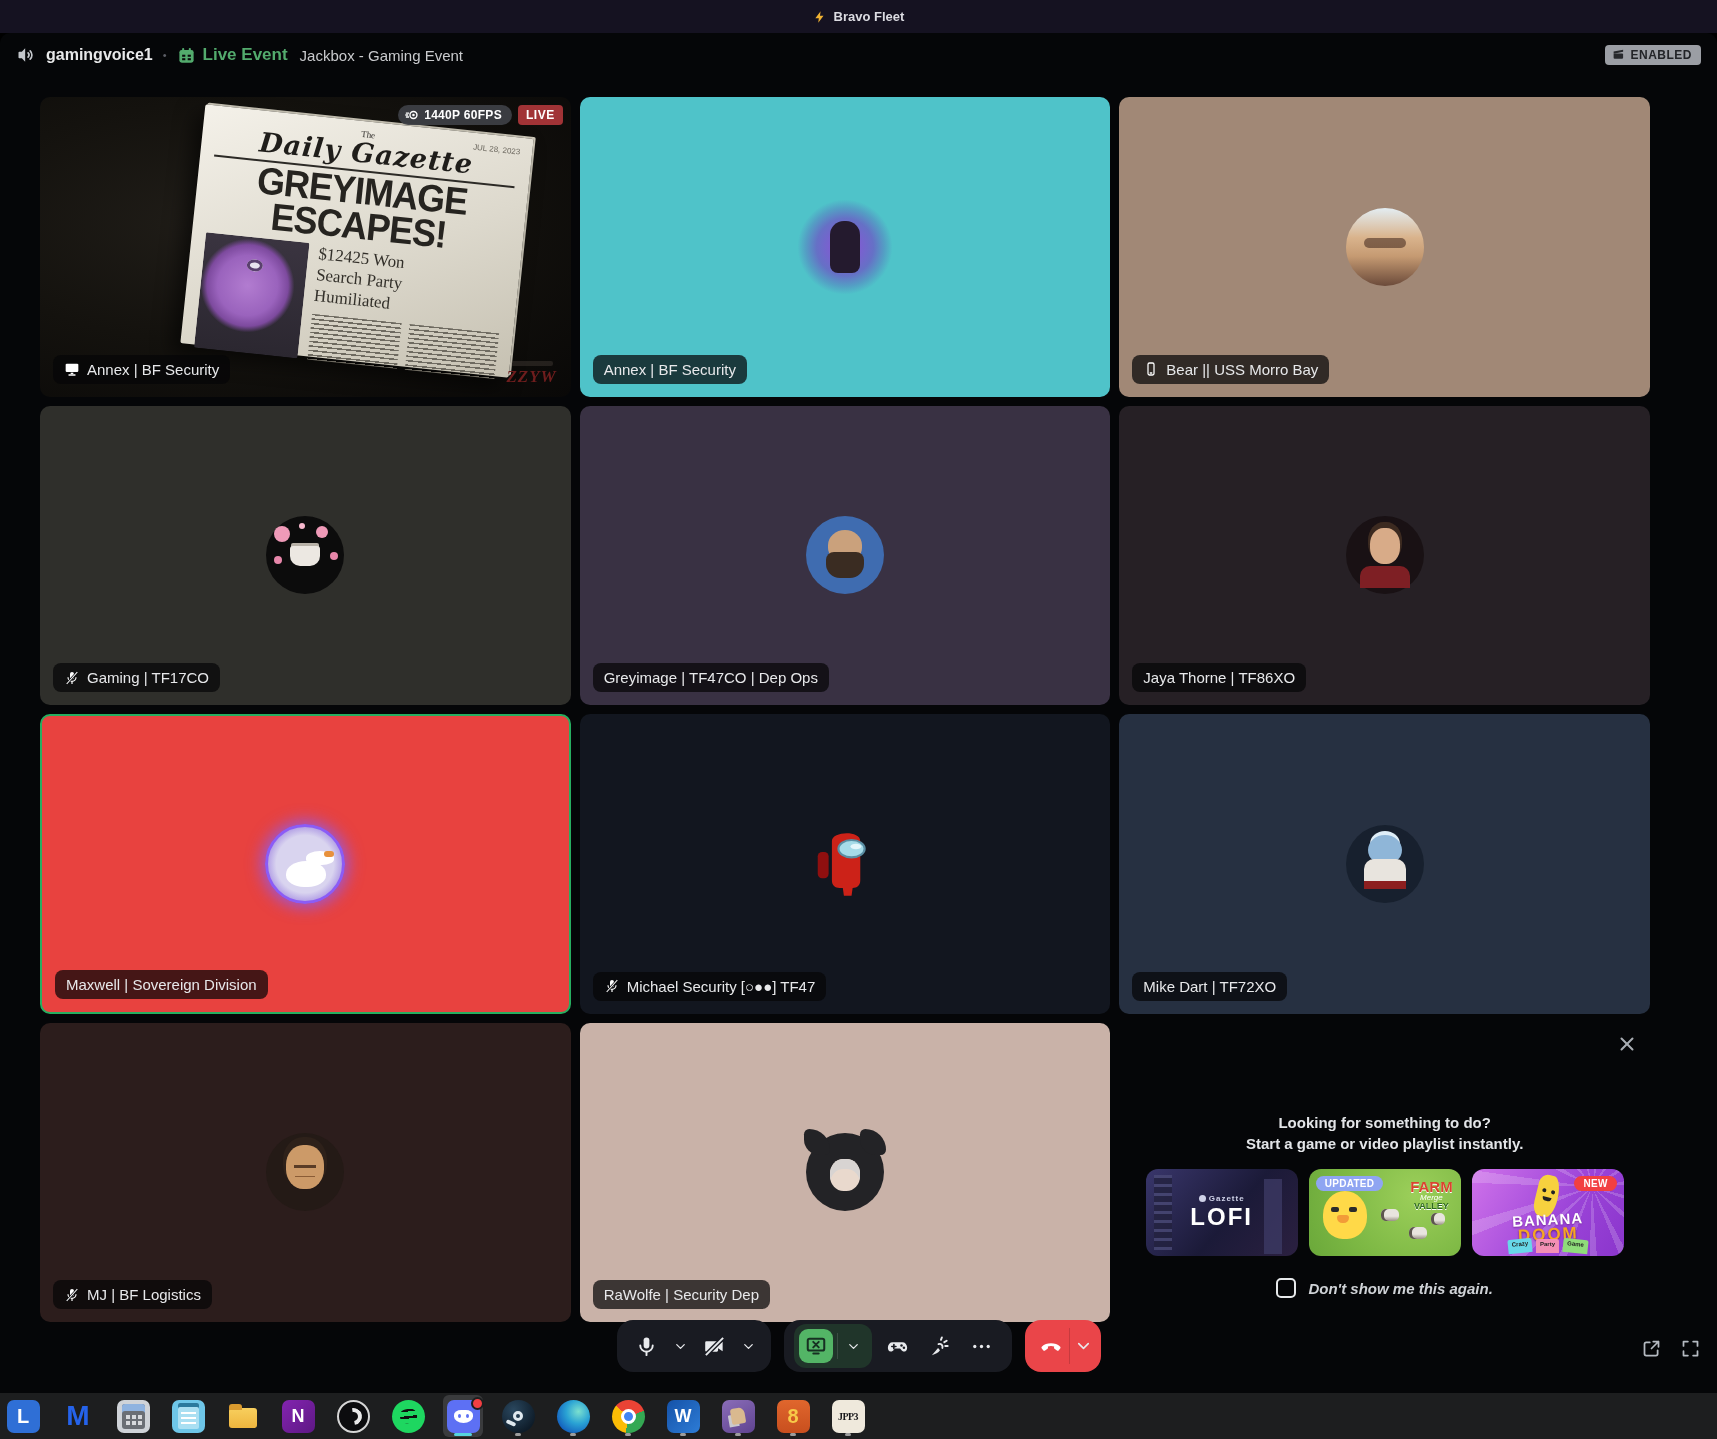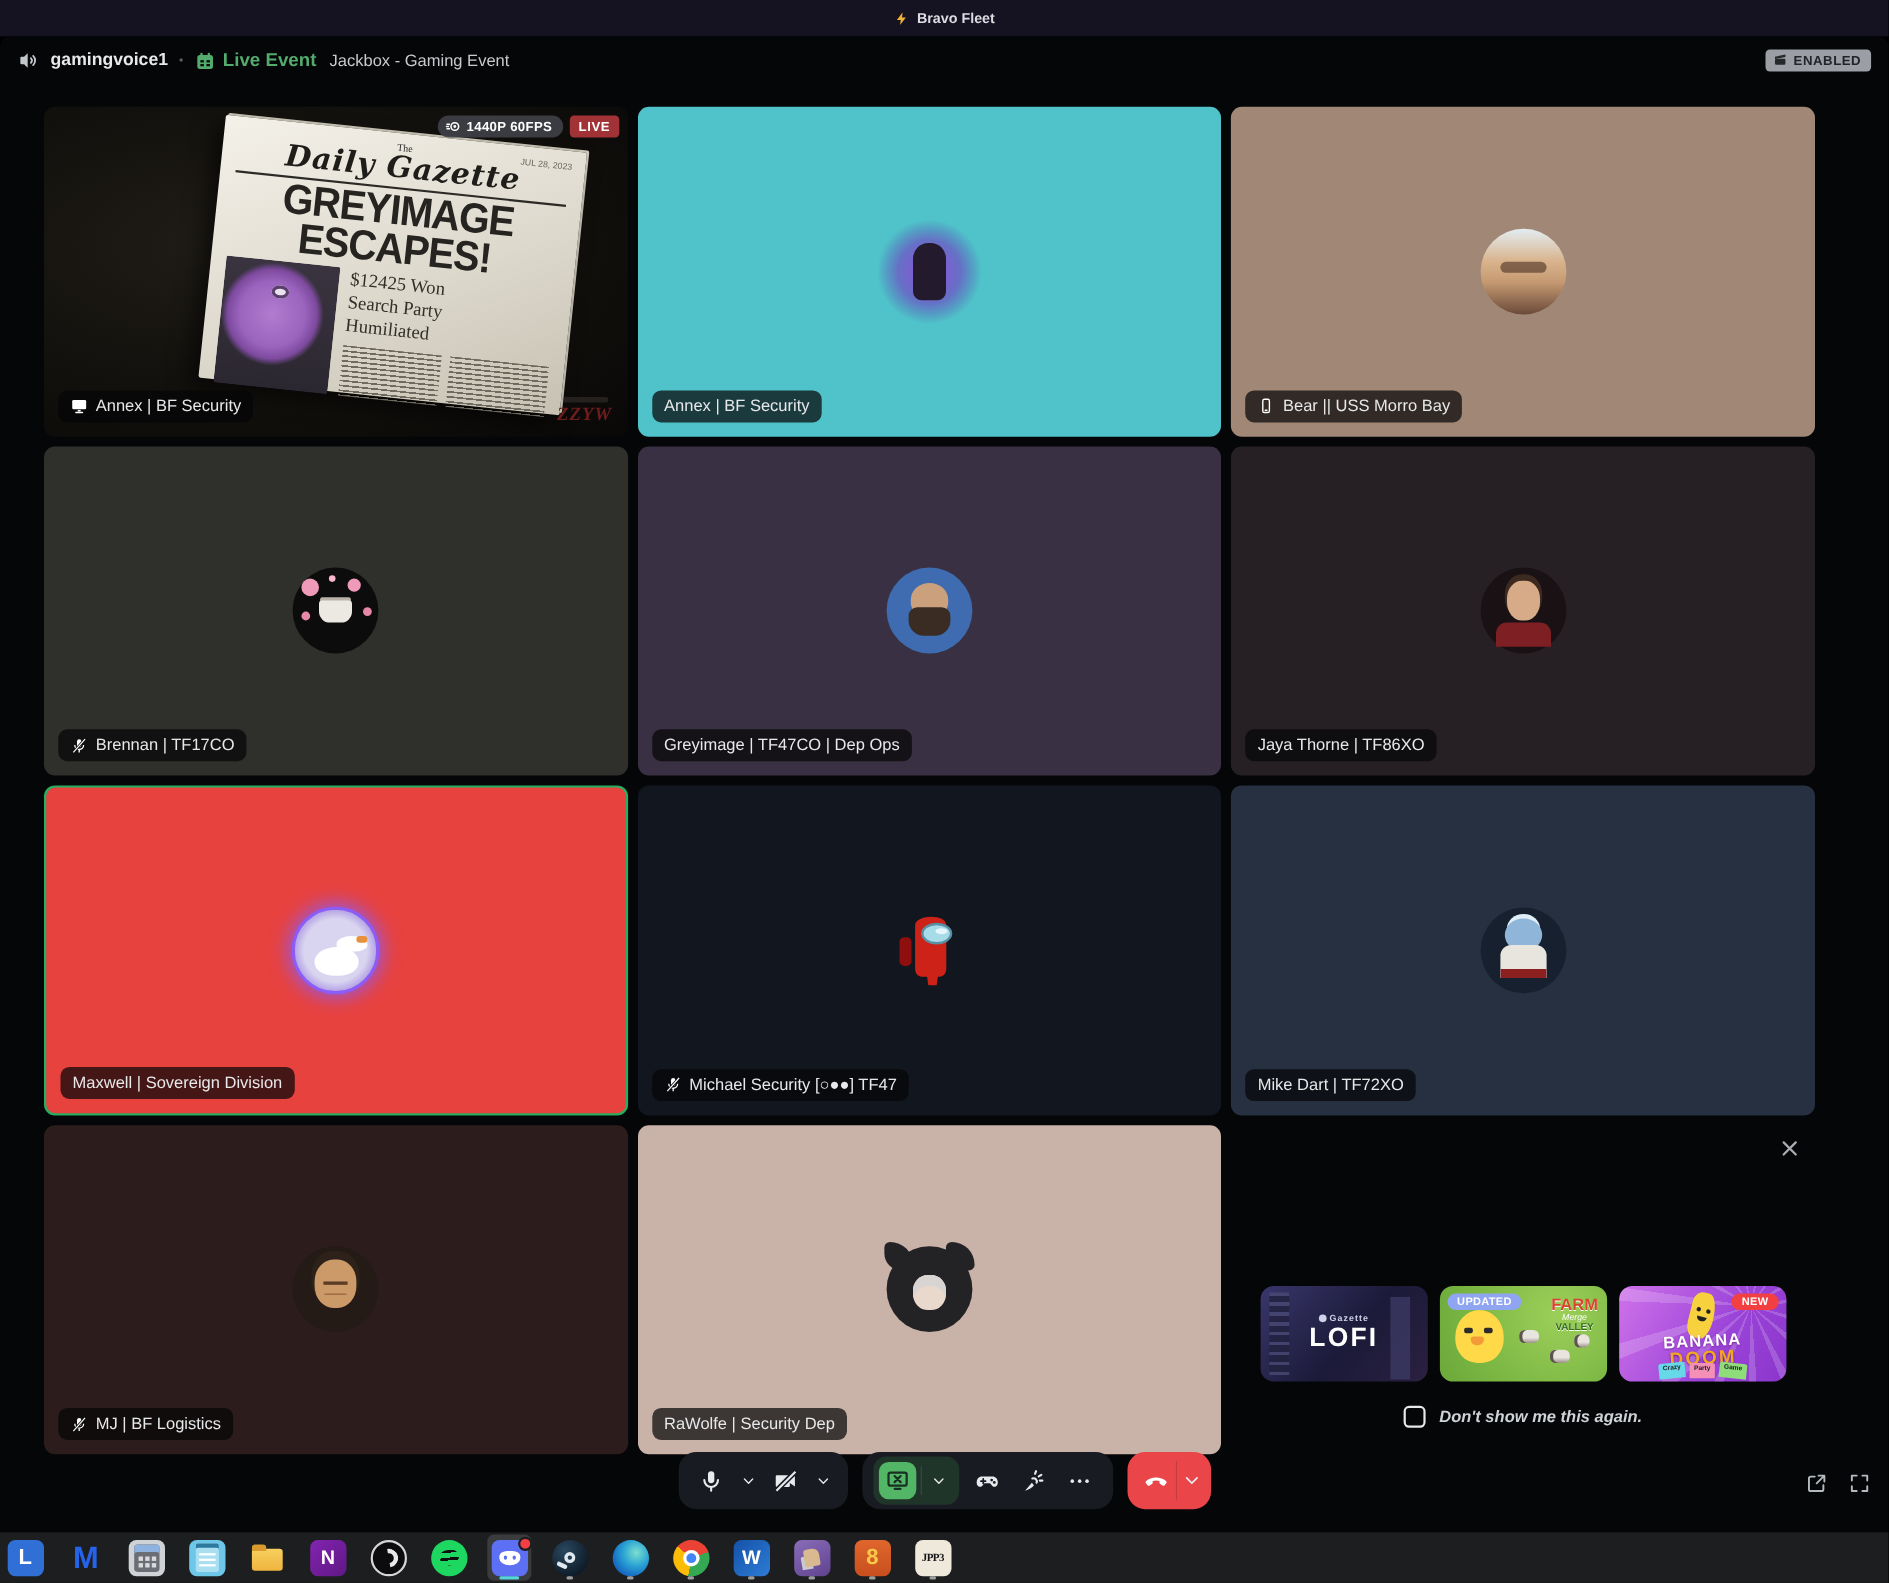--- a/index.html
+++ b/index.html
@@ -409,21 +409,21 @@
     <div class="tile t4">
       <div class="avatar av-coffee"></div>
       <div class="pill">
         <svg viewBox="0 0 24 24">
           <rect x="9" y="3" width="6" height="11" rx="3" fill="#fff"></rect>
           <path d="M6 11a6 6 0 0 0 12 0" stroke="#fff" stroke-width="1.8" fill="none"></path>
           <line x1="12" y1="17.3" x2="12" y2="21" stroke="#fff" stroke-width="1.8"></line>
           <line x1="4" y1="21" x2="20" y2="3" stroke="#101113" stroke-width="3.8"></line>
           <line x1="4" y1="21" x2="20" y2="3" stroke="#fff" stroke-width="1.6"></line>
         </svg>
-        <span>Brennan | TF17CO</span>
+        <span>Gaming | TF17CO</span>
       </div>
     </div>
 
     <div class="tile t5">
       <div class="avatar av-grey"></div>
       <div class="pill">
         <span>Greyimage | TF47CO | Dep Ops</span>
       </div>
     </div>
 
@@ -487,20 +487,24 @@
         <span>RaWolfe | Security Dep</span>
       </div>
     </div>
 
     <div class="tile t12">
       <div class="promo">
         <svg class="promo-close" viewBox="0 0 24 24">
           <line x1="6" y1="6" x2="18" y2="18" stroke="#a9adb3" stroke-width="2.2" stroke-linecap="round"></line>
           <line x1="18" y1="6" x2="6" y2="18" stroke="#a9adb3" stroke-width="2.2" stroke-linecap="round"></line>
         </svg>
+        <div class="promo-title">
+          <div>Looking for something to do?</div>
+          <div>Start a game or video playlist instantly.</div>
+        </div>
         <div class="promo-cards">
           <div class="promo-card card-lofi">
             <div class="lofi-brand">
                 <i></i>
                 <span>Gazette</span>
               </div>
             <div class="lofi-title">LOFI</div>
           </div>
           <div class="promo-card card-farm">
             <span class="badge badge-updated">UPDATED</span>

